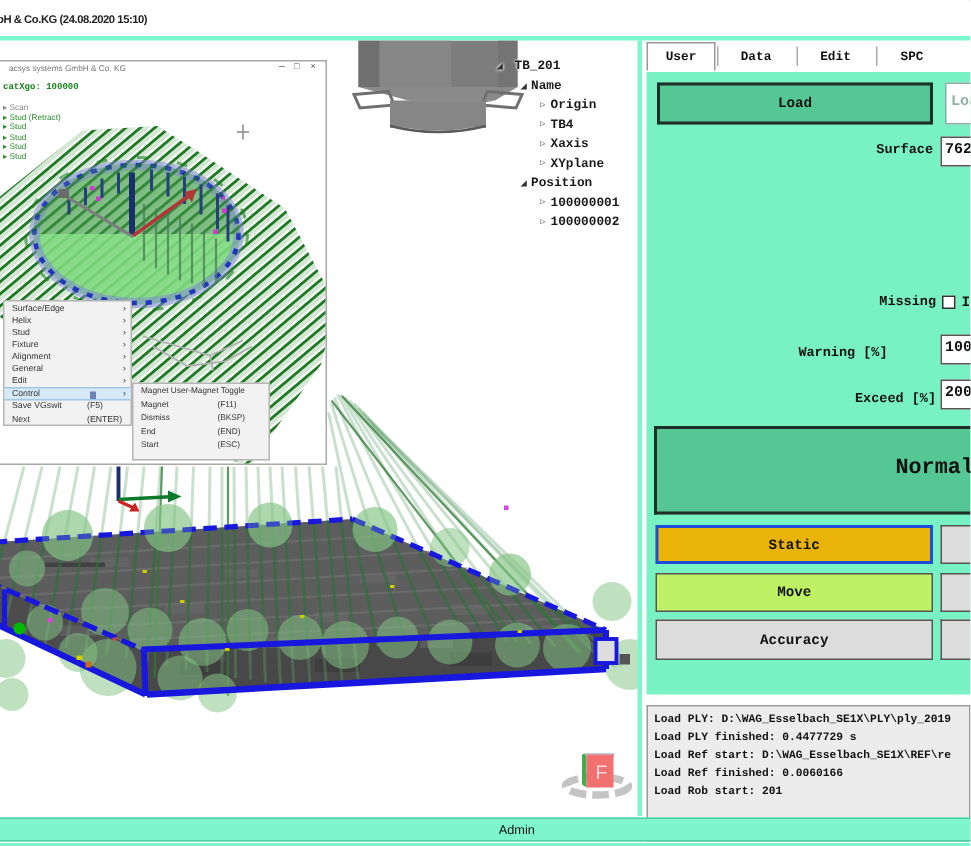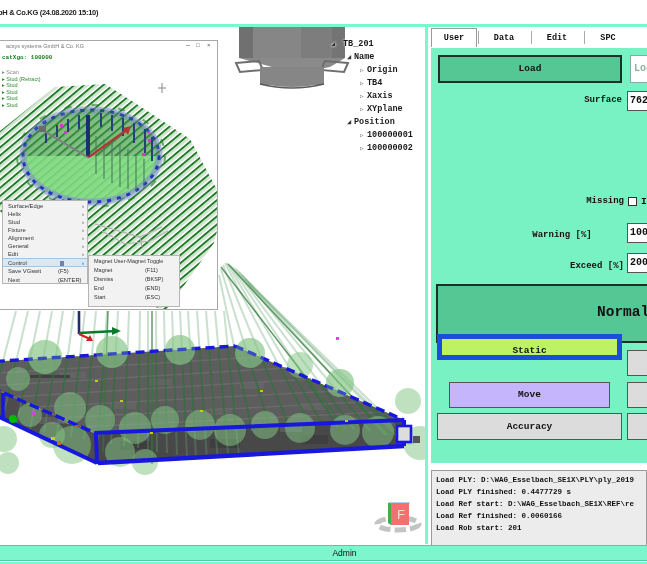--- a/index.html
+++ b/index.html
@@ -352,22 +352,22 @@
 <div class="abs" style="left:628px;top:197px;width:9px;height:9px;background:#fff;border:1px solid #333;box-sizing:border-box;"></div>
 <div class="abs mono" style="left:641px;top:196px;font-size:9.5px;font-weight:bold;color:#111;">I</div>
 <div class="abs mono" style="left:500px;top:230px;width:124px;text-align:center;font-size:9px;font-weight:bold;color:#111;">Warning [%]</div>
 <div class="abs mono" style="left:627px;top:223px;width:30px;height:20px;background:#fff;border:1px solid #555;box-sizing:border-box;line-height:18px;font-size:10px;font-weight:bold;color:#111;padding-left:2px;">100</div>
 <div class="abs mono" style="left:500px;top:261px;width:124px;text-align:right;font-size:9px;font-weight:bold;color:#111;">Exceed [%]</div>
 <div class="abs mono" style="left:627px;top:253px;width:30px;height:20px;background:#fff;border:1px solid #555;box-sizing:border-box;line-height:18px;font-size:10px;font-weight:bold;color:#111;padding-left:2px;">200</div>
 
 <div class="abs mono" style="left:436px;top:284px;width:211px;height:59px;background:#54c795;border:2px solid #1e2f28;border-right:none;box-sizing:border-box;"></div>
 <div class="abs mono" style="left:597px;top:304px;font-size:14.5px;font-weight:bold;color:#111;">Normal</div>
 
-<div class="abs mono" style="left:437px;top:334px;width:185px;height:26px;background:#bef264;border:5px solid #1d4ed8;box-sizing:border-box;text-align:center;line-height:24px;font-size:9.5px;font-weight:bold;color:#111;">Static</div>
-<div class="abs mono" style="left:437px;top:382px;width:161px;height:26px;background:#c4b5fd;border:1px solid #555;box-sizing:border-box;text-align:center;line-height:24px;font-size:9.5px;font-weight:bold;color:#111;margin-left:12px;">Move</div>
+<div class="abs mono" style="left:437px;top:350px;width:185px;height:26px;background:#eab308;border:2px solid #1d4ed8;box-sizing:border-box;text-align:center;line-height:24px;font-size:9.5px;font-weight:bold;color:#111;">Static</div>
+<div class="abs mono" style="left:437px;top:382px;width:185px;height:26px;background:#bef264;border:1px solid #555;box-sizing:border-box;text-align:center;line-height:24px;font-size:9.5px;font-weight:bold;color:#111;">Move</div>
 <div class="abs mono" style="left:437px;top:413px;width:185px;height:27px;background:#dcdcdc;border:1px solid #555;box-sizing:border-box;text-align:center;line-height:25px;font-size:9.5px;font-weight:bold;color:#111;">Accuracy</div>
 <div class="abs" style="left:627px;top:350px;width:20px;height:26px;background:#dcdcdc;border:1px solid #555;border-right:none;box-sizing:border-box;"></div>
 <div class="abs" style="left:627px;top:382px;width:20px;height:26px;background:#dcdcdc;border:1px solid #555;border-right:none;box-sizing:border-box;"></div>
 <div class="abs" style="left:627px;top:413px;width:20px;height:27px;background:#dcdcdc;border:1px solid #555;border-right:none;box-sizing:border-box;"></div>
 
 <div class="abs" id="logarea" style="left:431px;top:470px;width:216px;height:91px;background:#ececec;border:1px solid #9a9a9a;box-sizing:border-box;overflow:hidden;">
   <div class="mono" style="position:absolute;left:4px;top:3px;font-size:7.5px;font-weight:bold;color:#111;line-height:12px;white-space:pre;">Load PLY: D:\WAG_Esselbach_SE1X\PLY\ply_2019<br>Load PLY finished: 0.4477729 s<br>Load Ref start: D:\WAG_Esselbach_SE1X\REF\re<br>Load Ref finished: 0.0060166<br>Load Rob start: 201</div>
   <div style="position:absolute;left:1px;bottom:1px;width:213px;height:10px;background:#d2d2d2;"></div>
   <div class="mono" style="position:absolute;left:3px;bottom:1px;font-size:8px;color:#333;line-height:10px;">◂</div>
 </div>

